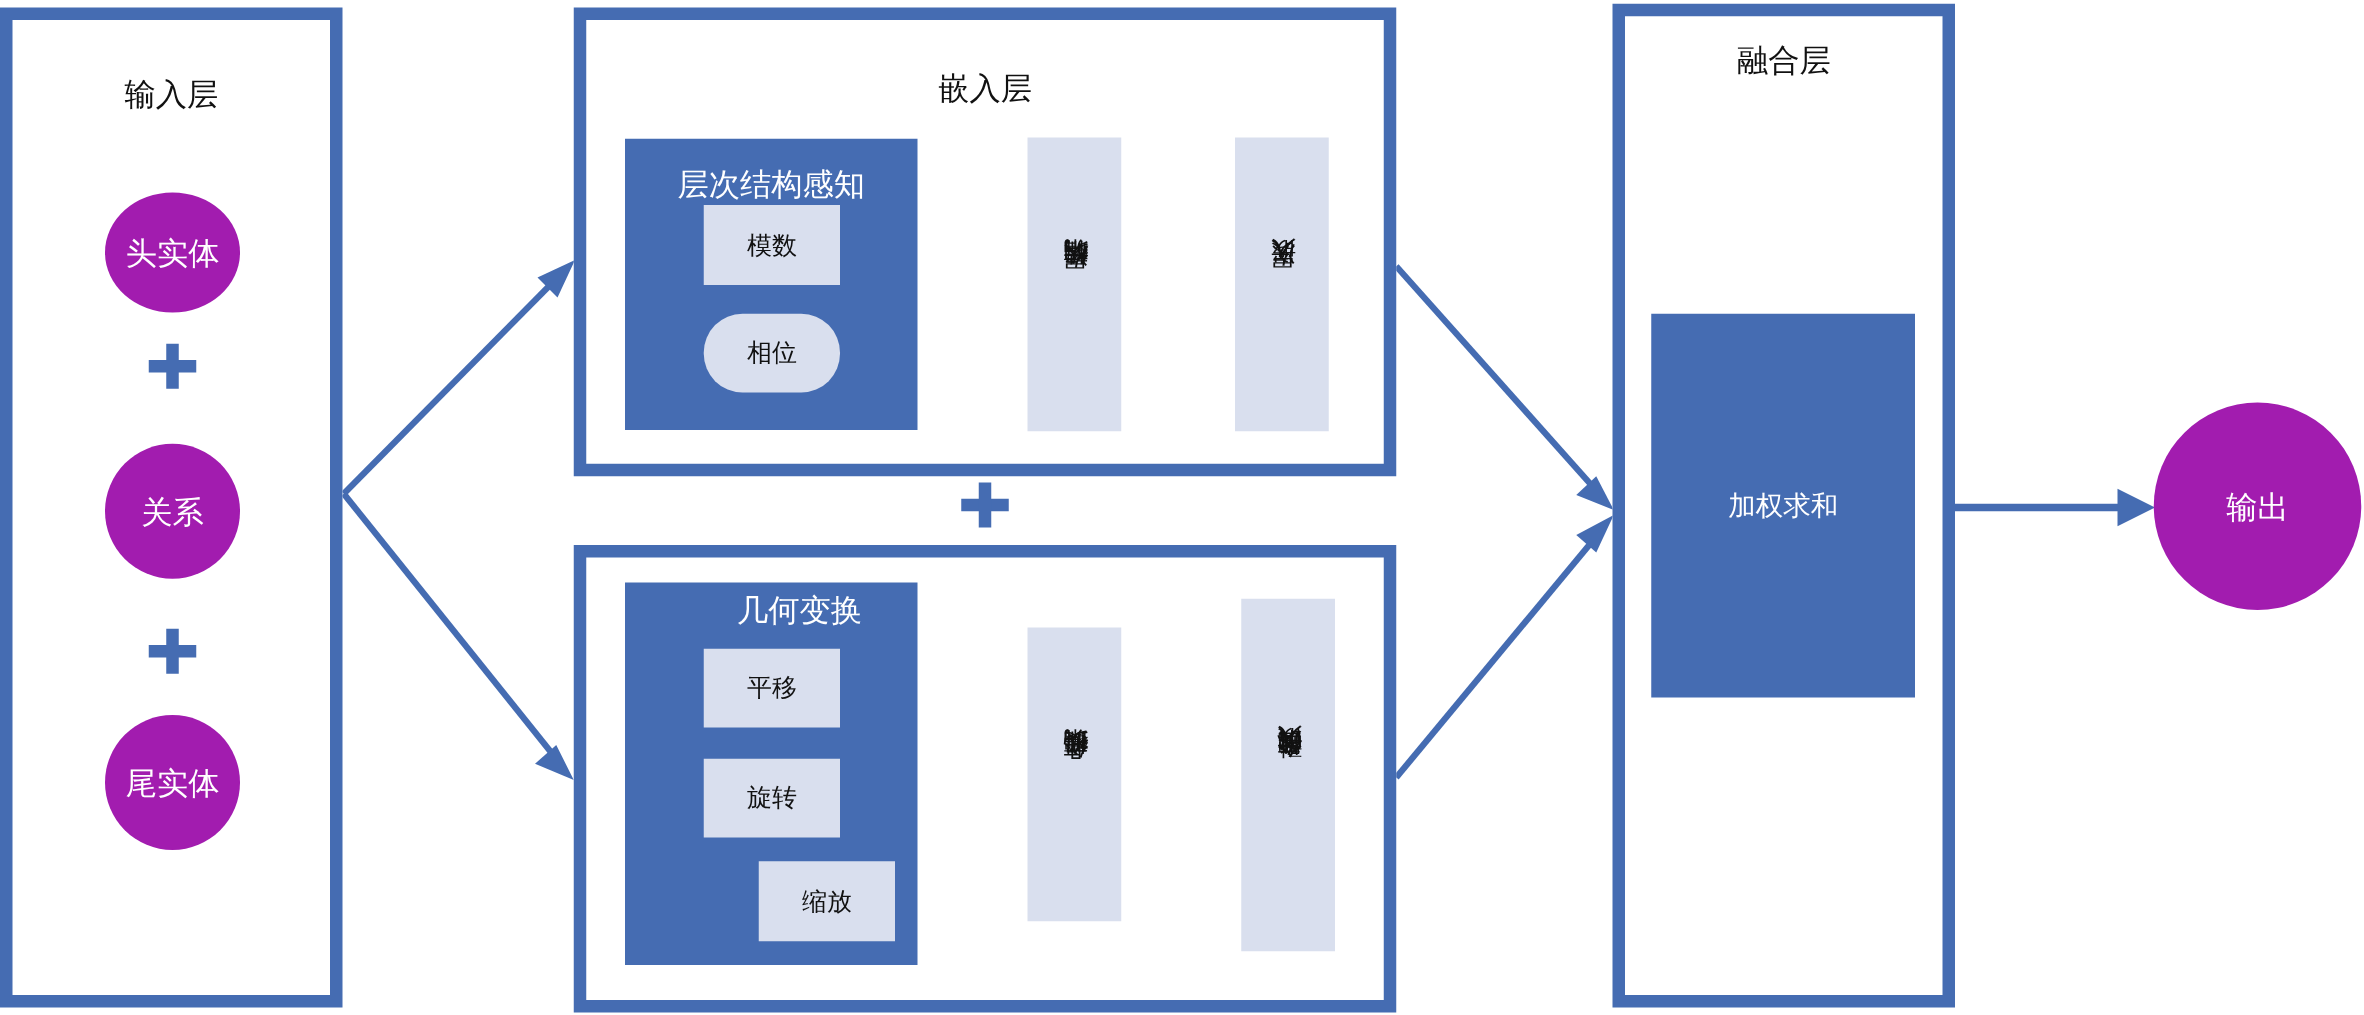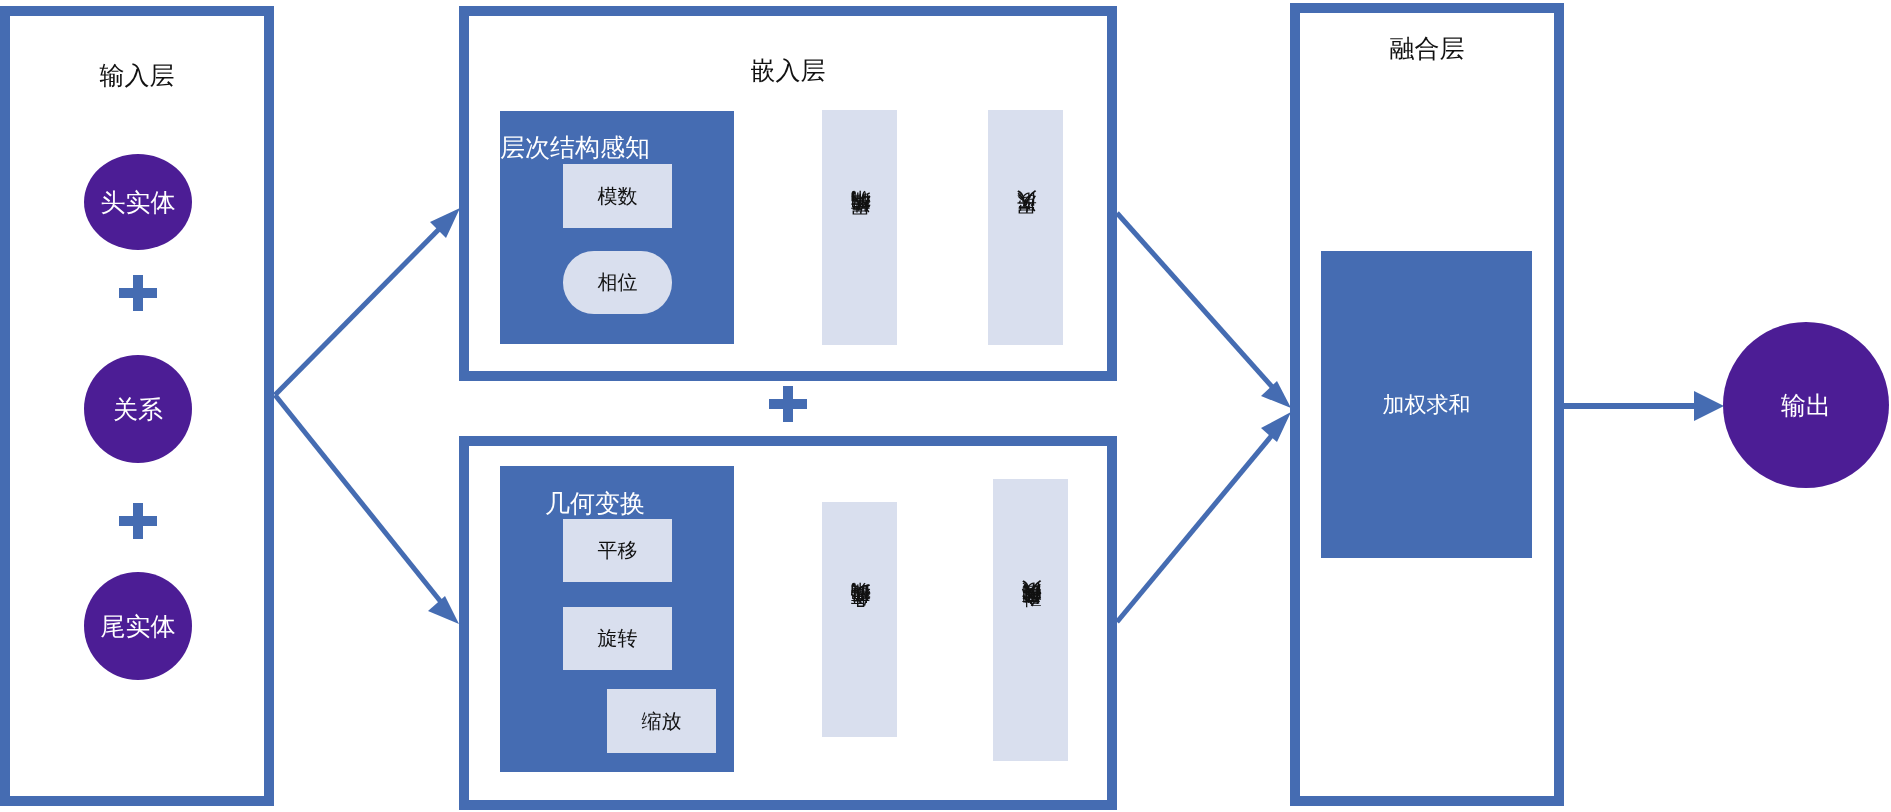--- a/index.html
+++ b/index.html
@@ -2,29 +2,29 @@
 <html><head>
   <meta charset="utf-8">
   <style>
     html, body { margin: 0; padding: 0; background: #ffffff; }
     body { width: 1891px; height: 812px; position: relative; overflow: hidden;
            font-family: "DejaVu Serif", "Liberation Serif", serif; }
     .abs { position: absolute; box-sizing: border-box; }
     .frame { border: 10px solid #456CB2; background: #ffffff; }
     .layer-title { position: absolute; left: 0; right: 0; text-align: center;
                    font-size: 25px; color: #111111; line-height: 1; }
-    .circle { background: #4c1d95; border-radius: 50%; color: #ffffff;
+    .circle { background: #a21caf; border-radius: 50%; color: #ffffff;
               display: flex; align-items: center; justify-content: center;
               font-size: 25px; }
     .plus { width: 38px; height: 36px; }
     .plus::before, .plus::after { content: ""; position: absolute; background: #456CB2; }
     .plus::before { left: 0; top: 13px; width: 38px; height: 10px; }
     .plus::after { left: 14px; top: 0; width: 10px; height: 36px; }
     .dark-block { background: #456CB2; }
-    .dark-block .block-title { position: absolute; left: 0; right: 0; 
+    .dark-block .block-title { position: absolute; left: 0; right: 0; text-align: center;
                                color: #ffffff; font-size: 25px; line-height: 1; }
     .light { background: #D9DFEE; color: #111111; display: flex;
              align-items: center; justify-content: center; font-size: 20px; }
     .vtext { writing-mode: vertical-rl; transform: rotate(180deg); letter-spacing: 1px; }
     .sum-box { background: #456CB2; color: #ffffff; display: flex;
                align-items: center; justify-content: center; font-size: 22px; }
     svg.arrows { position: absolute; left: 0; top: 0; }
   </style>
 </head>
 <body>
@@ -91,21 +91,21 @@
   <span class="vtext">层次结构编码</span>
 </div>
 <div class="abs light" style="left:988px; top:110px; width:75px; height:235px;">
   <span class="vtext">层次嵌入</span>
 </div>
 
 <div class="abs plus" style="left:769px; top:386px;"></div>
 
 <div class="abs frame" style="left:459px; top:436px; width:658px; height:374px;"></div>
 <div class="abs dark-block" style="left:500px; top:466px; width:234px; height:306px;">
-  <div class="block-title" style="top:25px;padding-left:45px;">几何变换</div>
+  <div class="block-title" style="top:10px;padding-left:45px;">几何变换</div>
 </div>
 <div class="abs light" style="left:563px; top:519px; width:109px; height:63px;">
   <span>平移</span>
 </div>
 <div class="abs light" style="left:563px; top:607px; width:109px; height:63px;">
   <span>旋转</span>
 </div>
 <div class="abs light" style="left:563px; top:689px; width:109px; height:64px;margin-left:44px;">
   <span>缩放</span>
 </div>

